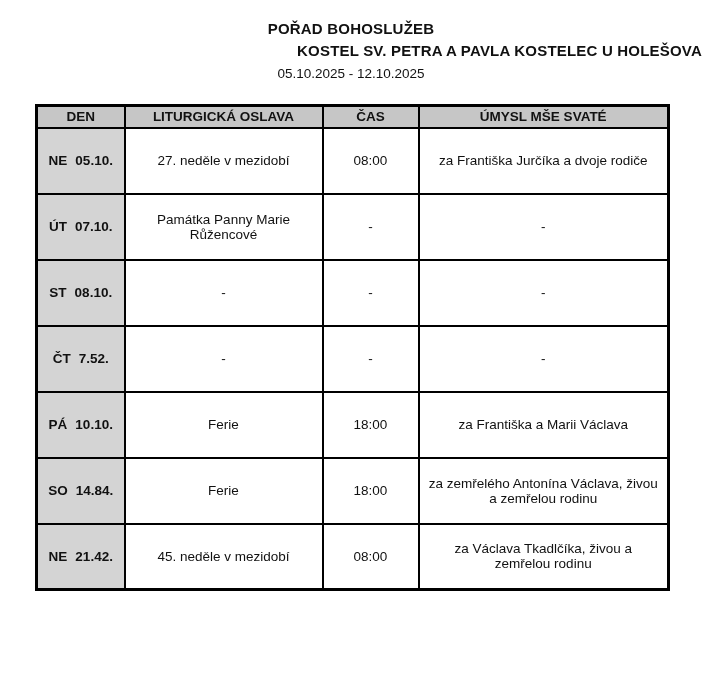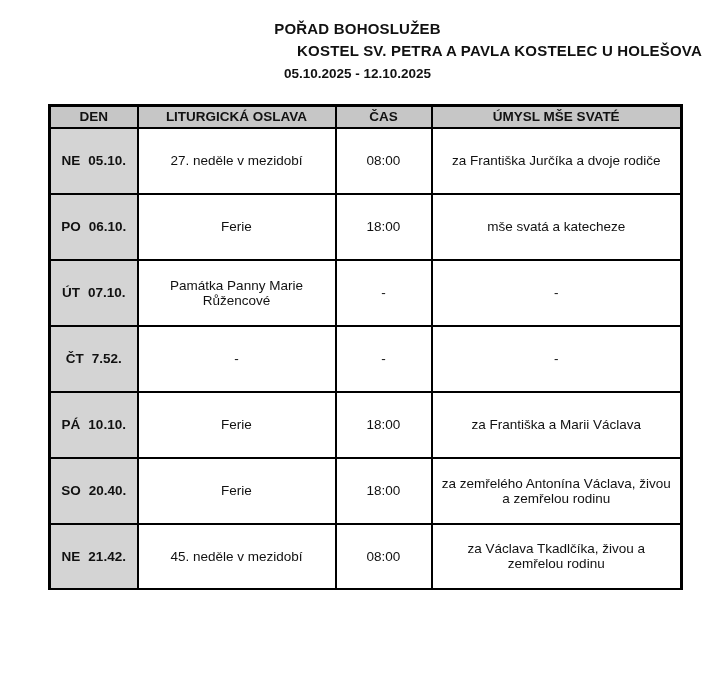--- a/index.html
+++ b/index.html
@@ -12,40 +12,39 @@
   * { box-sizing: border-box; margin: 0; padding: 0; }
   html, body {
     width: 702px;
     height: 694px;
     background: var(--page_bg);
     font-family: "Liberation Sans", "DejaVu Sans", sans-serif;
     color: var(--text_color);
   }
   .page {
     width: 702px;
-    height: 590px;
+    height: 694px;
     padding-top: 18px;
     overflow: hidden;
-    padding-left: 13px;
   }
   .doc-header { text-align: center; line-height: 1.45; }
   .doc-title {
     font-size: 15px;
     font-weight: bold;
     letter-spacing: 0.2px;
   }
   .doc-subtitle {
     font-size: 15px;
     font-weight: bold;
     letter-spacing: 0.2px;
     text-align: right;
   }
   .doc-daterange {
     font-size: 13.5px;
-    font-weight: bold;
+    font-weight: normal;
     margin-top: 2px;
   }
   table.schedule {
     border-collapse: collapse;
     table-layout: fixed;
     width: 632px;
     margin: 21px auto 0 35px;
     border: 3px solid var(--border_color);
   }
   .schedule th, .schedule td {
@@ -102,51 +101,51 @@
     </thead>
     <tbody>
 
       <tr>
         <td class="day-cell"><span class="day-abbr">NE</span><span>05.10.</span></td>
         <td>27. neděle v mezidobí</td>
         <td>08:00</td>
         <td>za Františka Jurčíka a dvoje rodiče</td>
       </tr>
 
-      <tr>
-        <td class="day-cell"><span class="day-abbr">PO</span><span>06.10.</span></td>
-        <td>Ferie</td>
-        <td>18:00</td>
-        <td>mše svatá a katecheze</td>
-      </tr>
 
       <tr>
         <td class="day-cell"><span class="day-abbr">ÚT</span><span>07.10.</span></td>
         <td>Památka Panny Marie Růžencové</td>
         <td>-</td>
         <td>-</td>
       </tr>
 
+      <tr>
+        <td class="day-cell"><span class="day-abbr">ST</span><span>08.10.</span></td>
+        <td>-</td>
+        <td>-</td>
+        <td>-</td>
+      </tr>
 
       <tr>
         <td class="day-cell"><span class="day-abbr">ČT</span><span>7.52.</span></td>
         <td>-</td>
         <td>-</td>
         <td>-</td>
       </tr>
 
       <tr>
         <td class="day-cell"><span class="day-abbr">PÁ</span><span>10.10.</span></td>
         <td>Ferie</td>
         <td>18:00</td>
         <td>za Františka a Marii Václava</td>
       </tr>
 
       <tr>
-        <td class="day-cell"><span class="day-abbr">SO</span><span>20.40.</span></td>
+        <td class="day-cell"><span class="day-abbr">SO</span><span>14.84.</span></td>
         <td>Ferie</td>
         <td>18:00</td>
         <td>za zemřelého Antonína Václava, živou a zemřelou rodinu</td>
       </tr>
 
       <tr>
         <td class="day-cell"><span class="day-abbr">NE</span><span>21.42.</span></td>
         <td>45. neděle v mezidobí</td>
         <td>08:00</td>
         <td>za Václava Tkadlčíka, živou a zemřelou rodinu</td>

